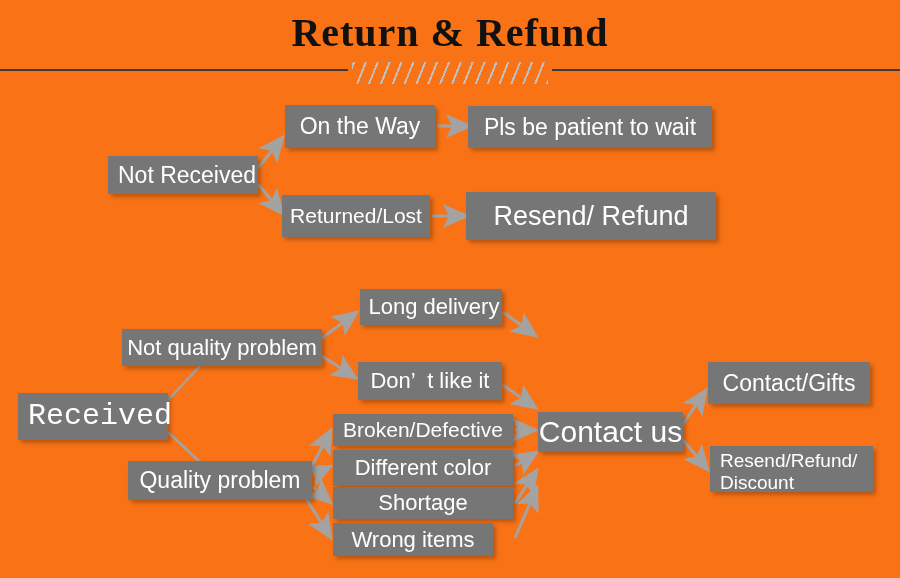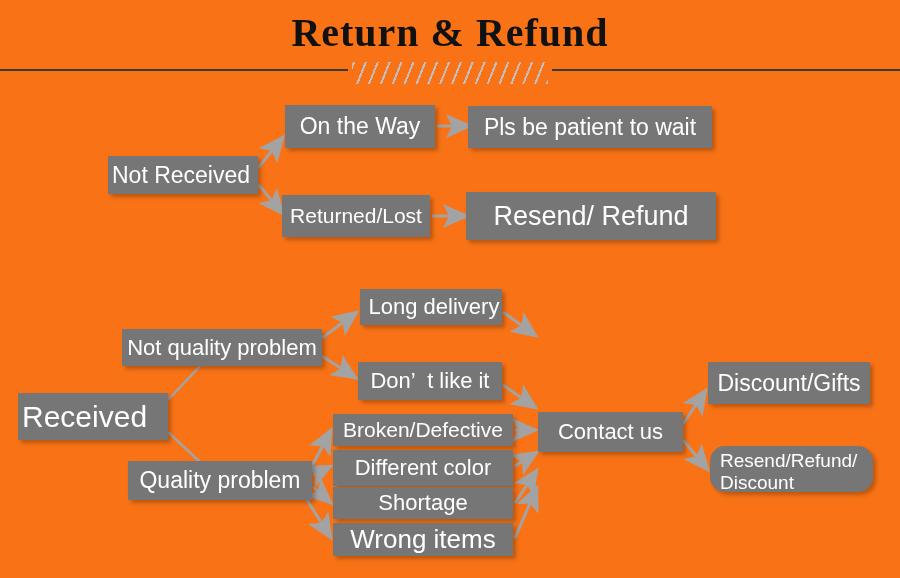--- a/index.html
+++ b/index.html
@@ -66,21 +66,21 @@
     box-shadow: 3px 3px 4px rgba(0,0,0,0.25);
     display: flex;
     align-items: center;
     justify-content: center;
     box-sizing: border-box;
     padding: 0 6px;
     line-height: 1.05;
     white-space: pre;
     text-align: center;
   }
-  .node.lead { justify-content: flex-start; padding-left: 4px; text-align: center; }
+  .node.lead { justify-content: flex-start; padding-left: 10px; text-align: center; }
   .node.multiline { white-space: pre-line; display: block; padding: 4px 0 0 10px; text-align: left; }
 
   
   #arrows {
     position: absolute;
     left: 0; top: 0;
     width: 900px; height: 578px;
     pointer-events: none;
   }
 </style>
@@ -141,38 +141,38 @@
   <div class="node lead" style="left:108px; top:156px; width:150px; height:38px; font-size:23px;">Not Received</div>
 
   <div class="node" style="left:468px; top:106px; width:244px; height:42px; font-size:23px;">Pls be patient to wait</div>
 
   <div class="node" style="left:285px; top:105px; width:150px; height:43px; font-size:23px;">On the Way</div>
 
   <div class="node" style="left:282px; top:195px; width:148px; height:42px; font-size:21px;">Returned/Lost</div>
 
   <div class="node" style="left:466px; top:192px; width:250px; height:48px; font-size:27px;">Resend/ Refund</div>
 
-  <div class="node lead" style="left:18px; top:393px; width:150px; height:47px; font-size:30px;">Received</div>
+  <div class="node lead" style="left:18px; top:393px; width:150px; height:47px; font-size:30px;font-family:Liberation Mono, monospace;">Received</div>
 
   <div class="node" style="left:122px; top:329px; width:200px; height:37px; font-size:22px;">Not quality problem</div>
 
   <div class="node" style="left:128px; top:461px; width:184px; height:39px; font-size:23px;">Quality problem</div>
 
   <div class="node" style="left:360px; top:289px; width:142px; height:36px; font-size:22px;padding-left:12px;">Long delivery</div>
 
   <div class="node" style="left:358px; top:362px; width:144px; height:38px; font-size:22px;">Don’  t like it</div>
 
   <div class="node" style="left:333px; top:414px; width:180px; height:32px; font-size:21px;">Broken/Defective</div>
 
   <div class="node" style="left:333px; top:450px; width:180px; height:36px; font-size:22px;">Different color</div>
 
   <div class="node" style="left:333px; top:487px; width:180px; height:32px; font-size:22px;">Shortage</div>
 
-  <div class="node" style="left:333px; top:523px; width:180px; height:33px; font-size:26px;">Wrong items</div>
+  <div class="node" style="left:333px; top:523px; width:160px; height:33px; font-size:22px;">Wrong items</div>
 
-  <div class="node" style="left:538px; top:412px; width:145px; height:40px; font-size:22px;text-align:right;">Contact us</div>
+  <div class="node" style="left:538px; top:412px; width:145px; height:40px; font-size:30px;text-align:right;">Contact us</div>
 
-  <div class="node" style="left:708px; top:362px; width:162px; height:42px; font-size:23px;">Discount/Gifts</div>
+  <div class="node" style="left:708px; top:362px; width:162px; height:42px; font-size:23px;">Contact/Gifts</div>
 
-  <div class="node multiline" style="left:710px; top:446px; width:163px; height:46px; font-size:19px; line-height:1.15;border-radius:15px;">Resend/Refund/
+  <div class="node multiline" style="left:710px; top:446px; width:163px; height:46px; font-size:19px; line-height:1.15;">Resend/Refund/
 Discount</div>
 
 </div>
 
 </body></html>

